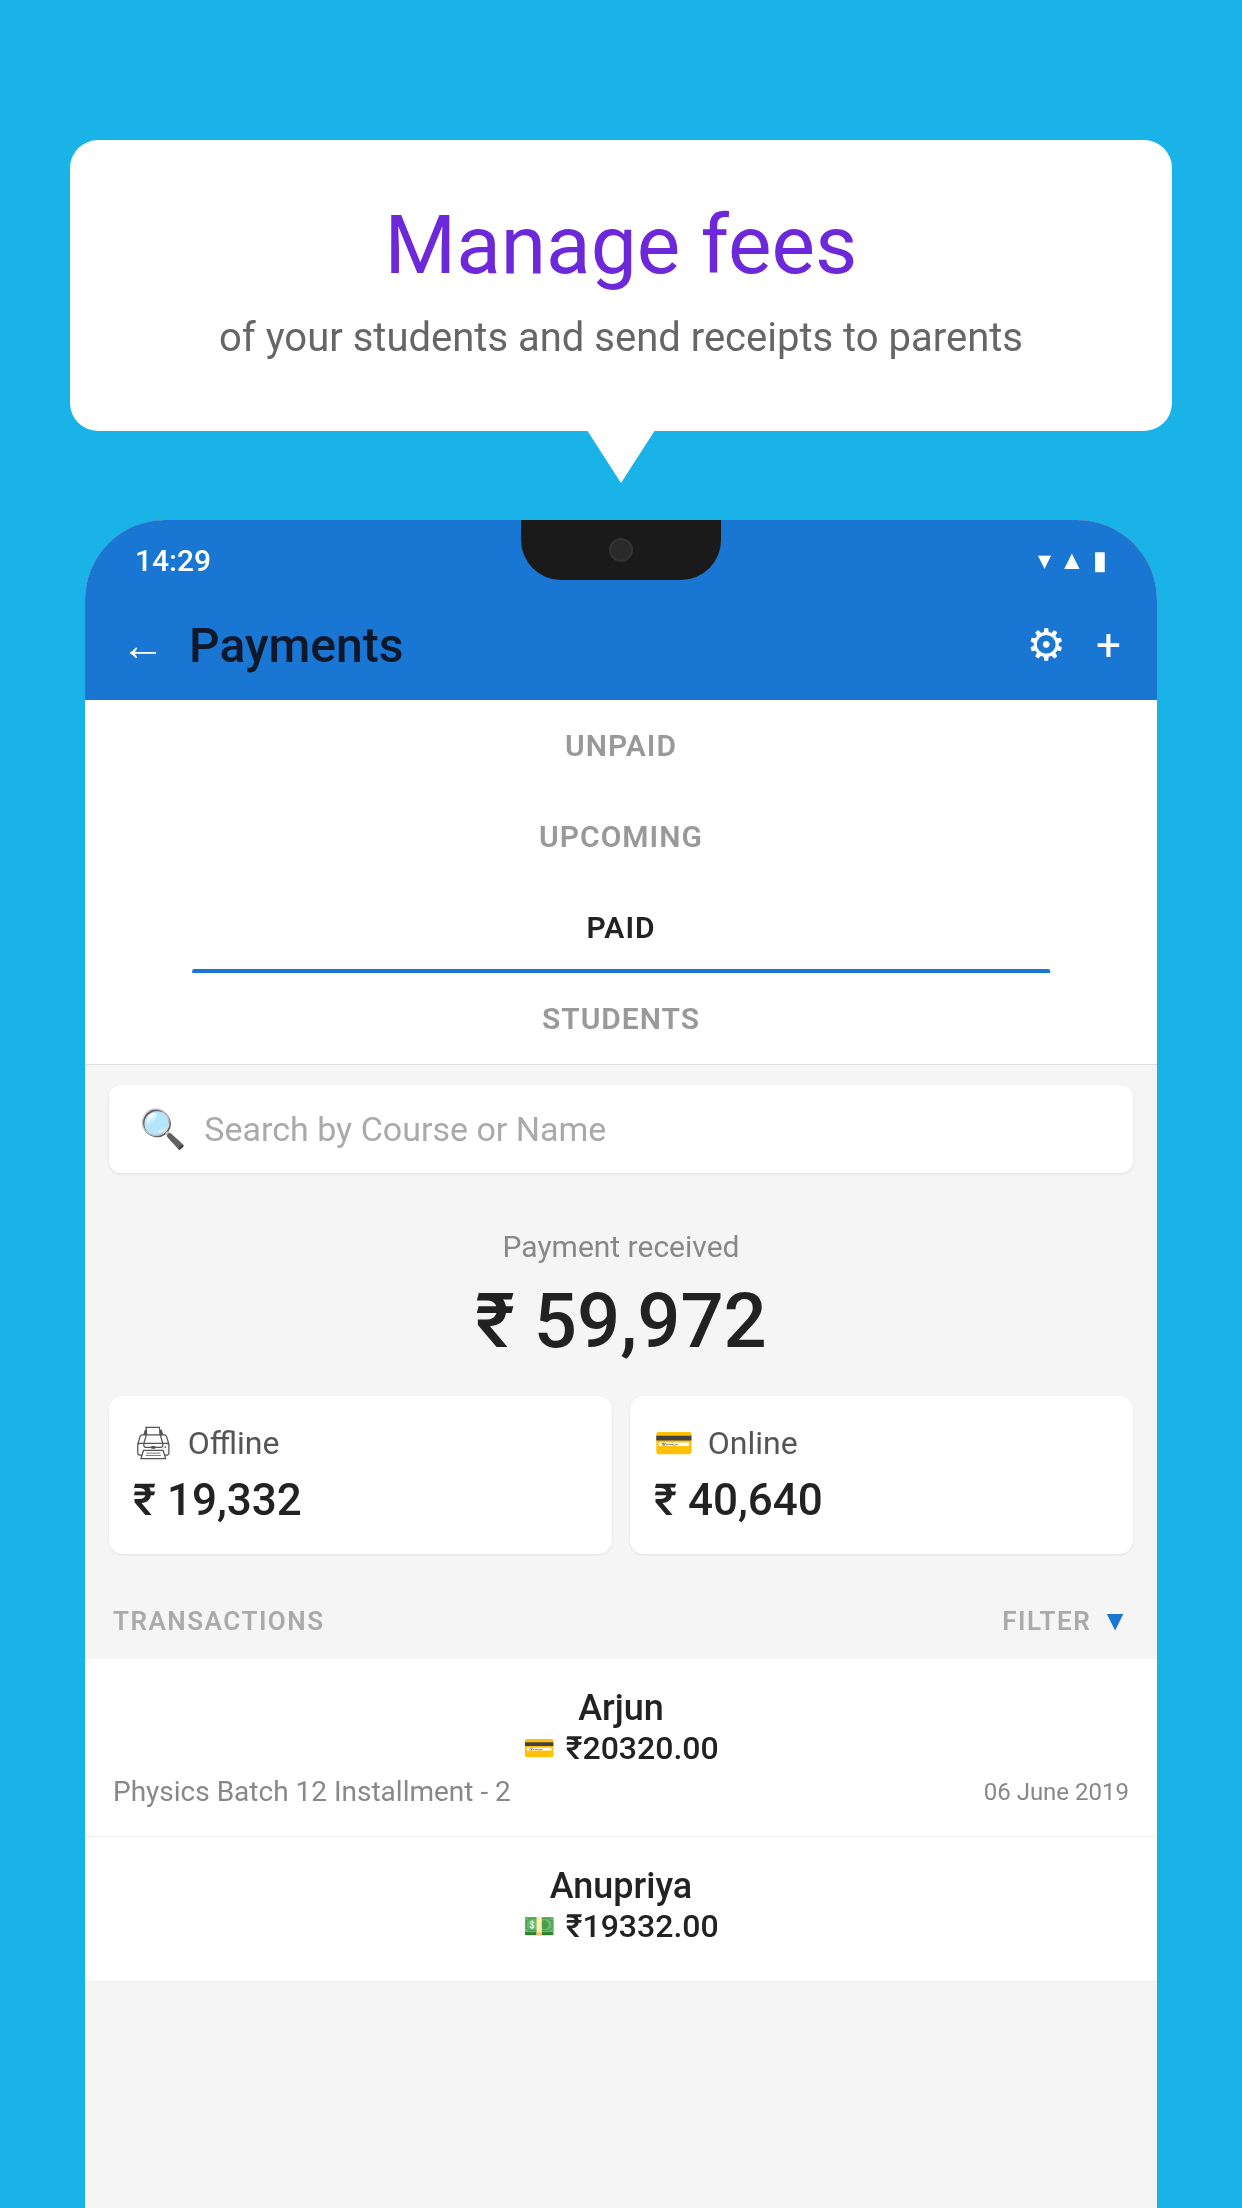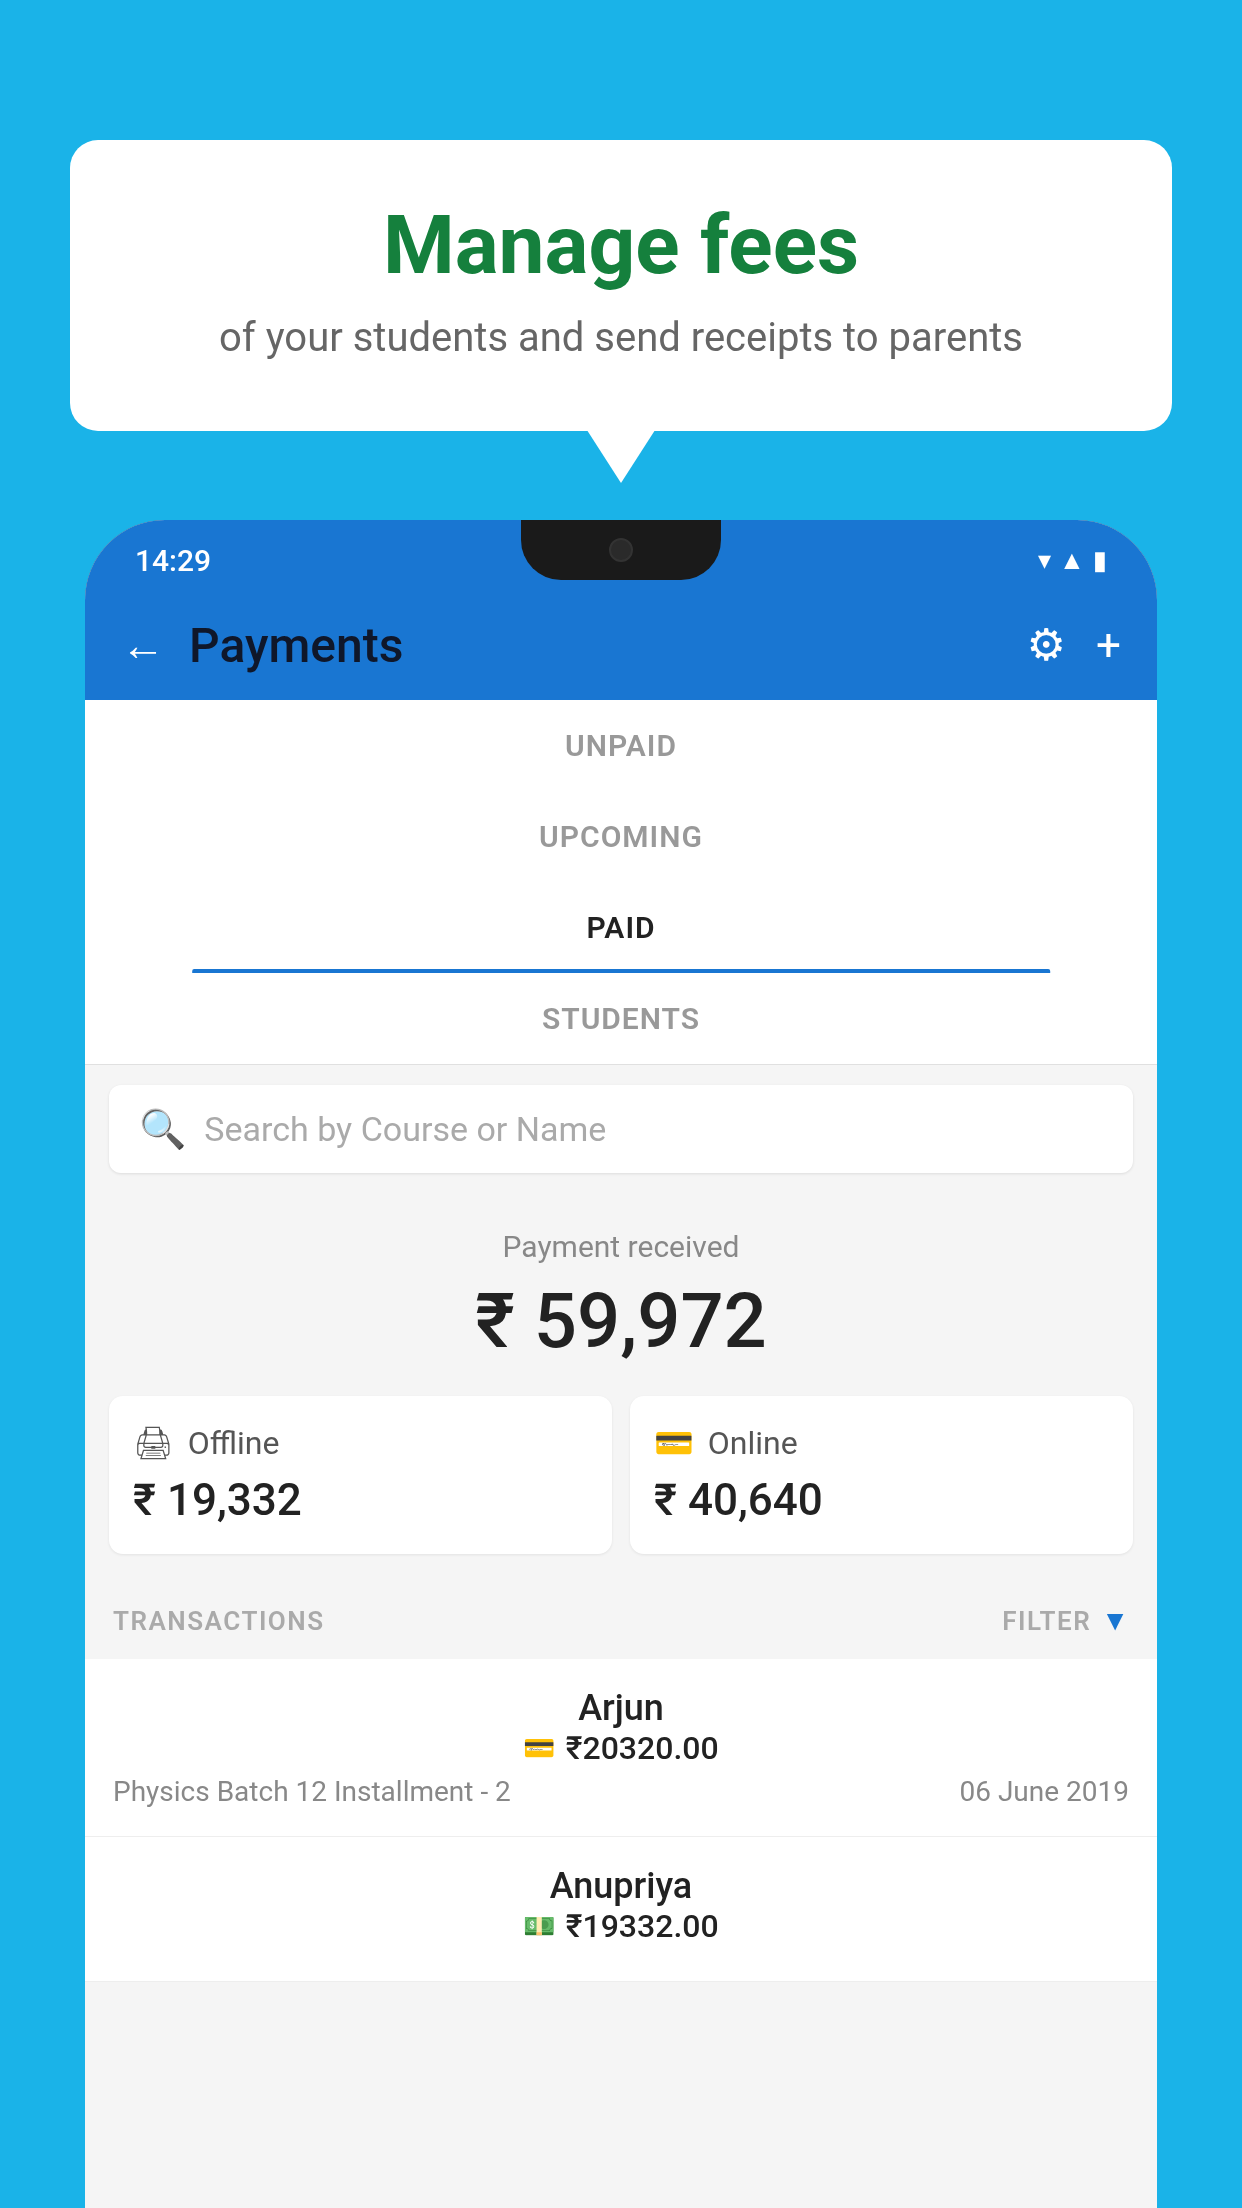--- a/index.html
+++ b/index.html
@@ -37,22 +37,22 @@
       transform: translateX(-50%);
       width: 0;
       height: 0;
       border-left: 36px solid transparent;
       border-right: 36px solid transparent;
       border-top: 56px solid white;
     }
 
     .bubble-title {
       font-size: 82px;
-      font-weight: 700;
-      color: #15803d;
+      font-weight: 400;
+      color: #6d28d9;
       line-height: 1.1;
       margin-bottom: 24px;
     }
 
     .bubble-subtitle {
       font-size: 40px;
       color: #666;
       font-weight: 400;
     }
 
@@ -367,21 +367,21 @@
       justify-content: space-between;
       align-items: center;
     }
 
     .transaction-course {
       font-size: 28px;
       color: #888;
     }
 
     .transaction-date {
-      font-size: 28px;
+      font-size: 24px;
       color: #888;
     }
 
     .inner-screen {
       background: #f5f5f5;
       border-radius: 60px 60px 0 0;
       overflow: hidden;
       position: absolute;
       top: 0;
       left: 0;

